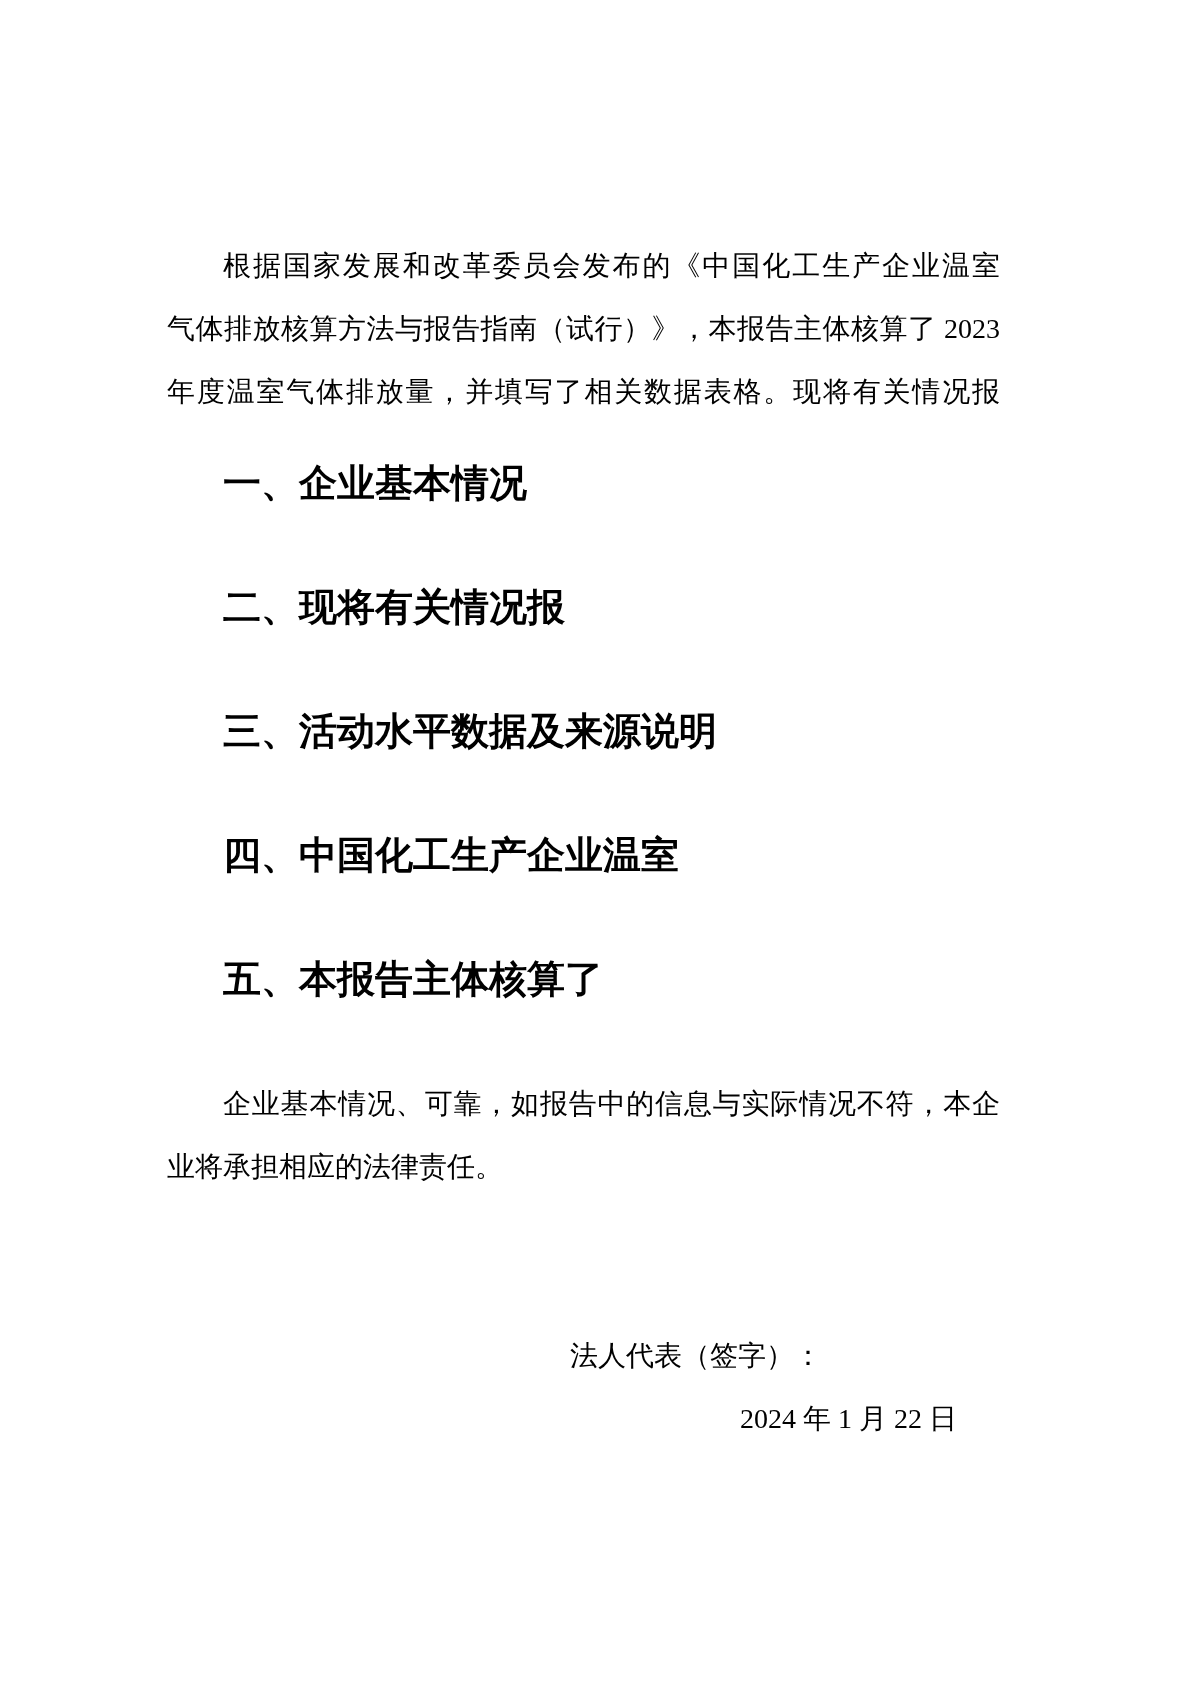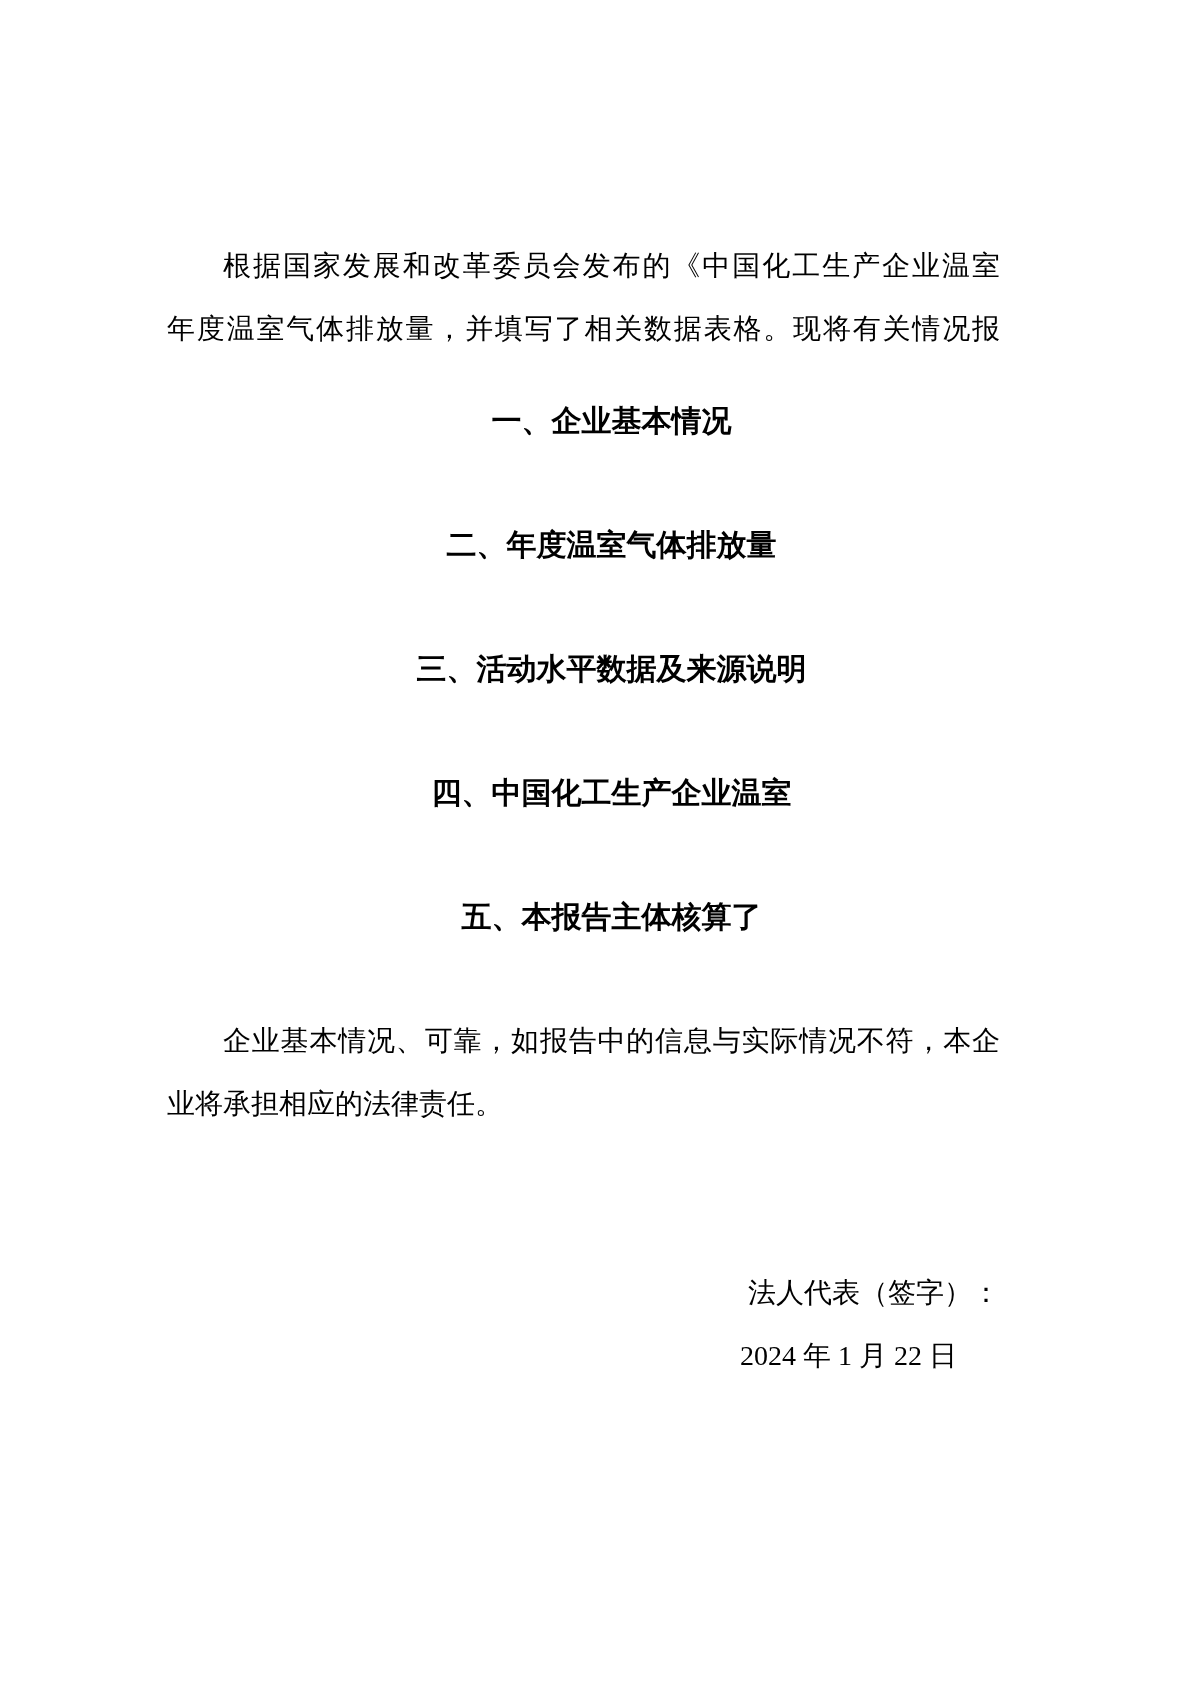--- a/index.html
+++ b/index.html
@@ -39,56 +39,55 @@
     overflow: hidden;
   }
   .indent2 {
     text-indent: 56px;
   }
   .heading {
     height: 63px;
     line-height: 63px;
     padding-left: 56px;
     font-weight: bold;
-    font-size: 30px;
+    font-size: 38px;
     white-space: nowrap;
-    text-align: center;
   }
   .gap-first-heading { margin-top: 29px; }
   .gap-heading { margin-top: 61px; }
   .gap-declaration { margin-top: 61px; }
   .signature-line {
     height: 63px;
     line-height: 63px;
     margin-top: 126px;
     padding-left: 403px;
     white-space: nowrap;
-    text-align: right;
   }
   .date-line {
     height: 63px;
     line-height: 63px;
     padding-left: 530px;
     white-space: nowrap;
     text-align: center;
   }
 </style>
 </head>
 <body>
 
 <div class="page">
   <div class="content">
 
     <div>
       <div class="jline indent2">根据国家发展和改革委员会发布的《中国化工生产企业温室</div>
+      <div class="jline">气体排放核算方法与报告指南（试行）》，本报告主体核算了 2023</div>
       <div class="jline">年度温室气体排放量，并填写了相关数据表格。现将有关情况报</div>
     </div>
 
     <div class="heading gap-first-heading">一、企业基本情况</div>
-    <div class="heading gap-heading">二、年度温室气体排放量</div>
+    <div class="heading gap-heading">二、现将有关情况报</div>
     <div class="heading gap-heading">三、活动水平数据及来源说明</div>
     <div class="heading gap-heading">四、中国化工生产企业温室</div>
     <div class="heading gap-heading">五、本报告主体核算了</div>
 
     <div class="gap-declaration">
       <div class="jline indent2">企业基本情况、可靠，如报告中的信息与实际情况不符，本企</div>
       <div class="line">业将承担相应的法律责任。</div>
     </div>
 
     <div class="signature-line">法人代表（签字）：</div>

